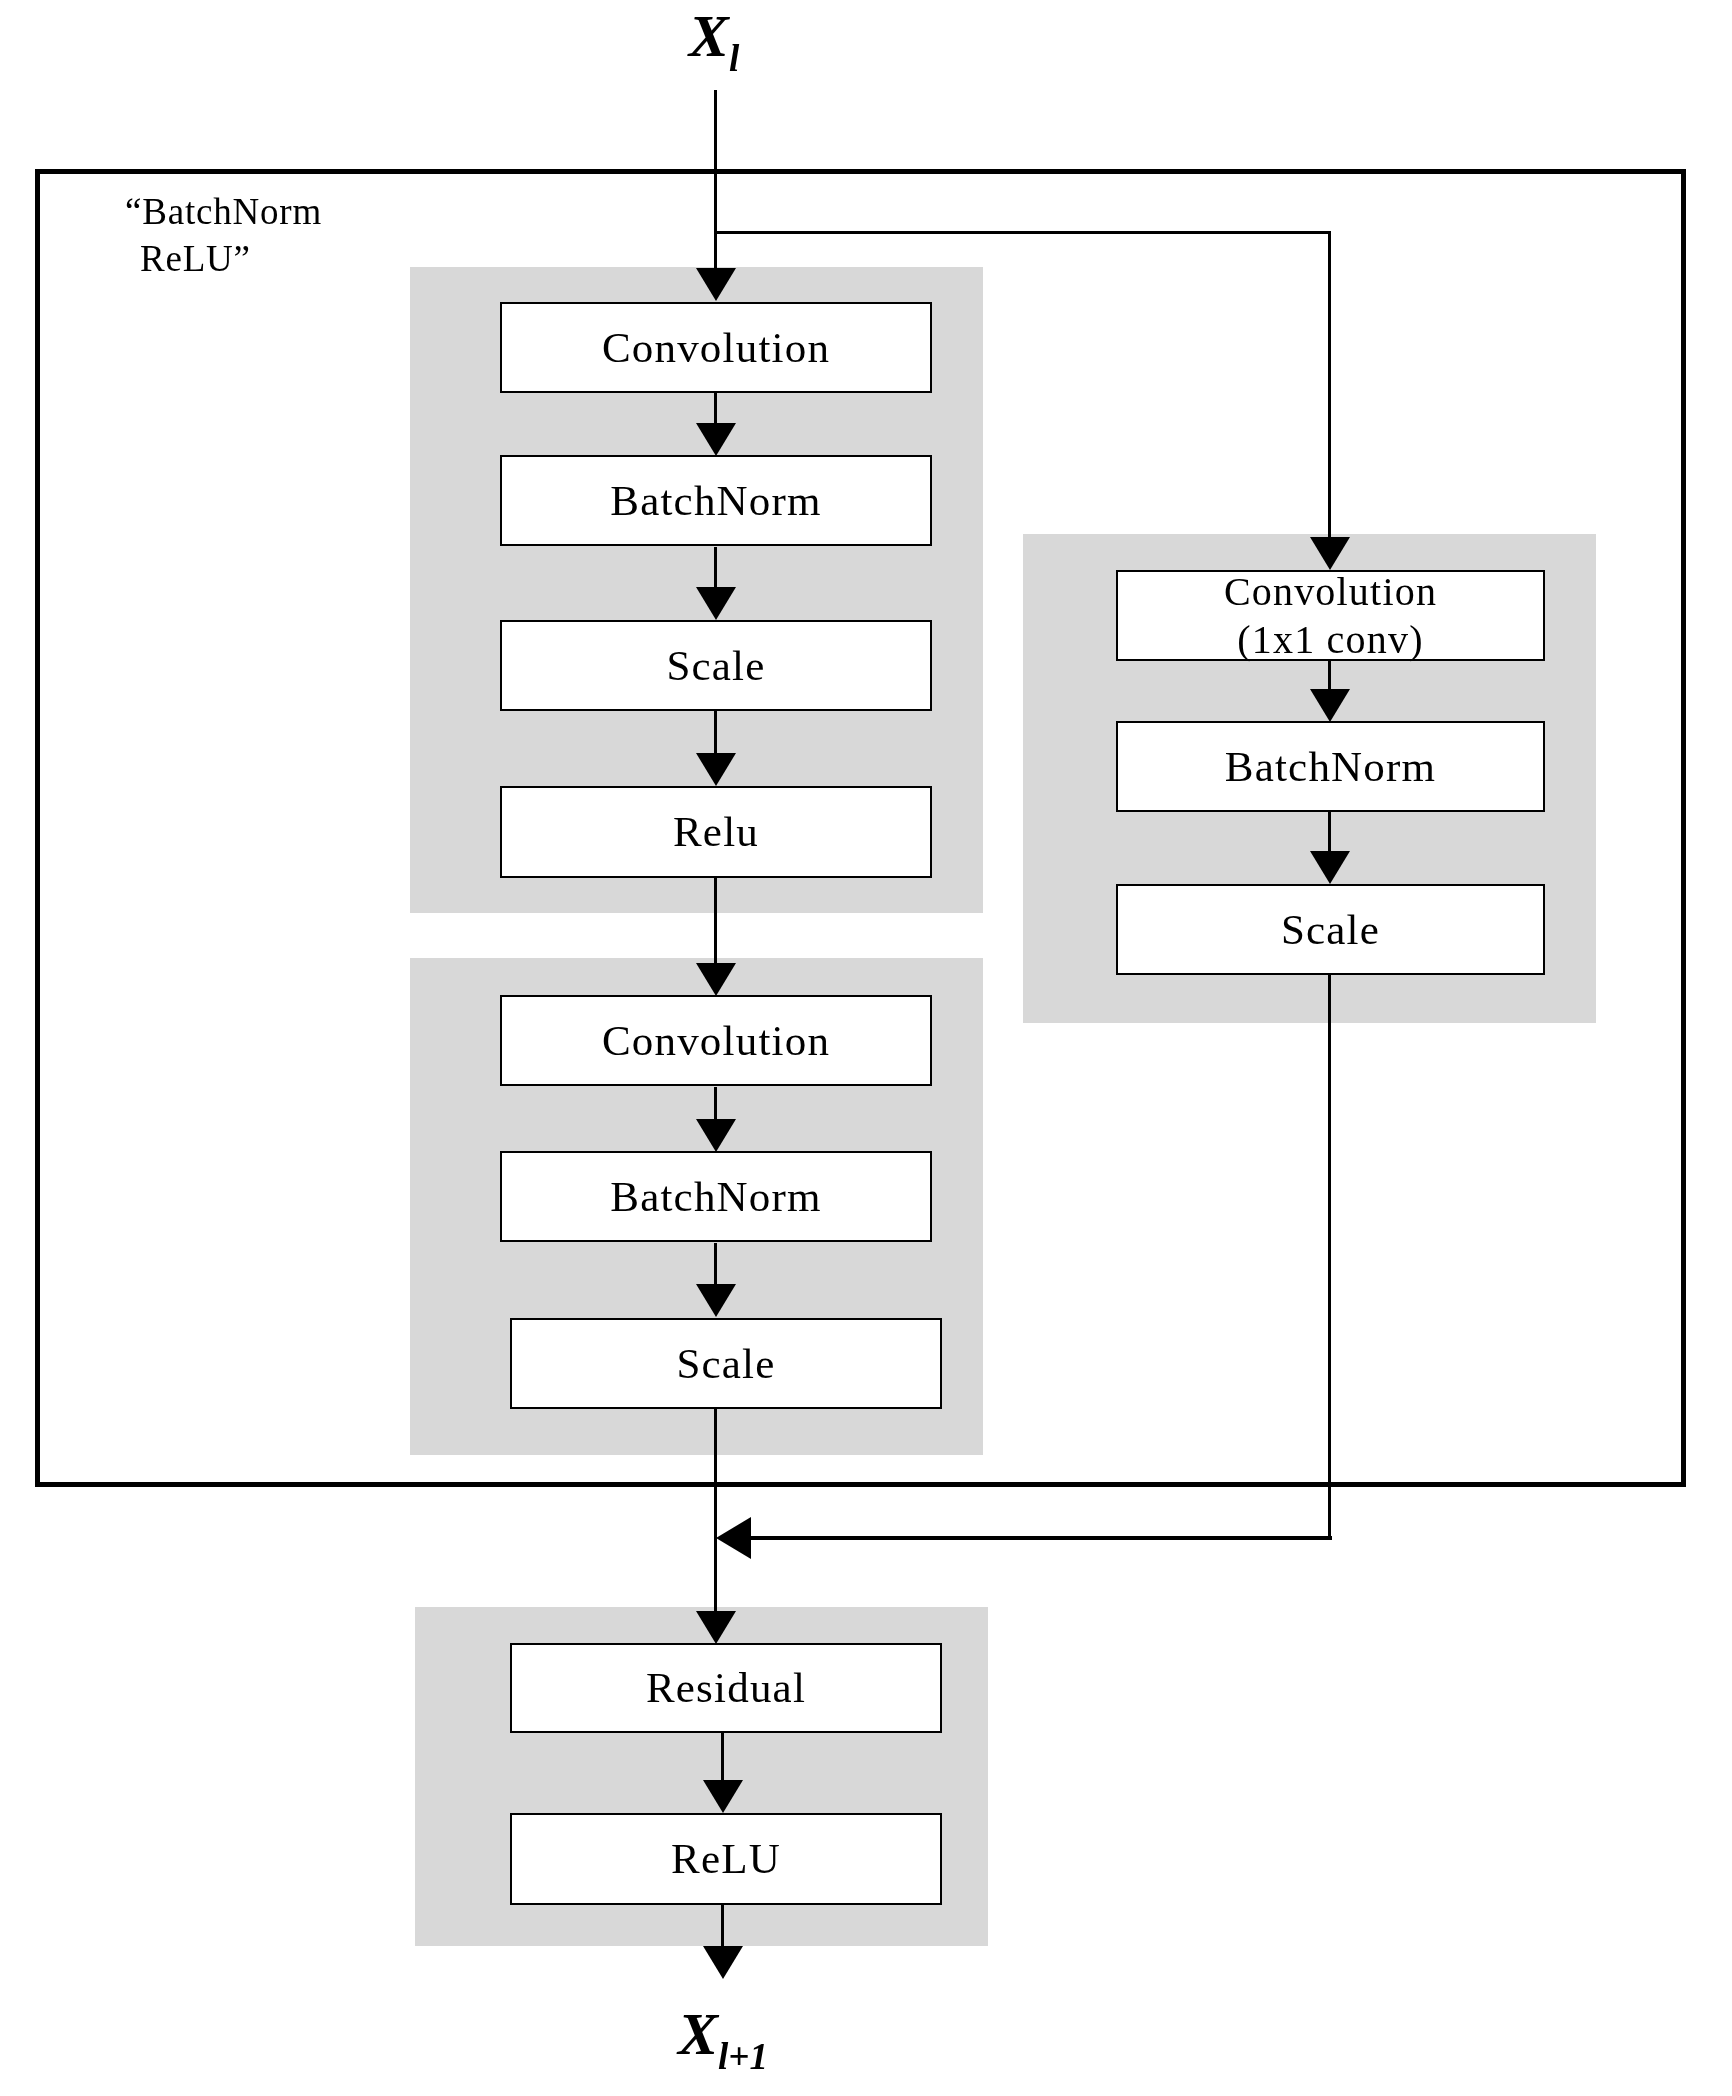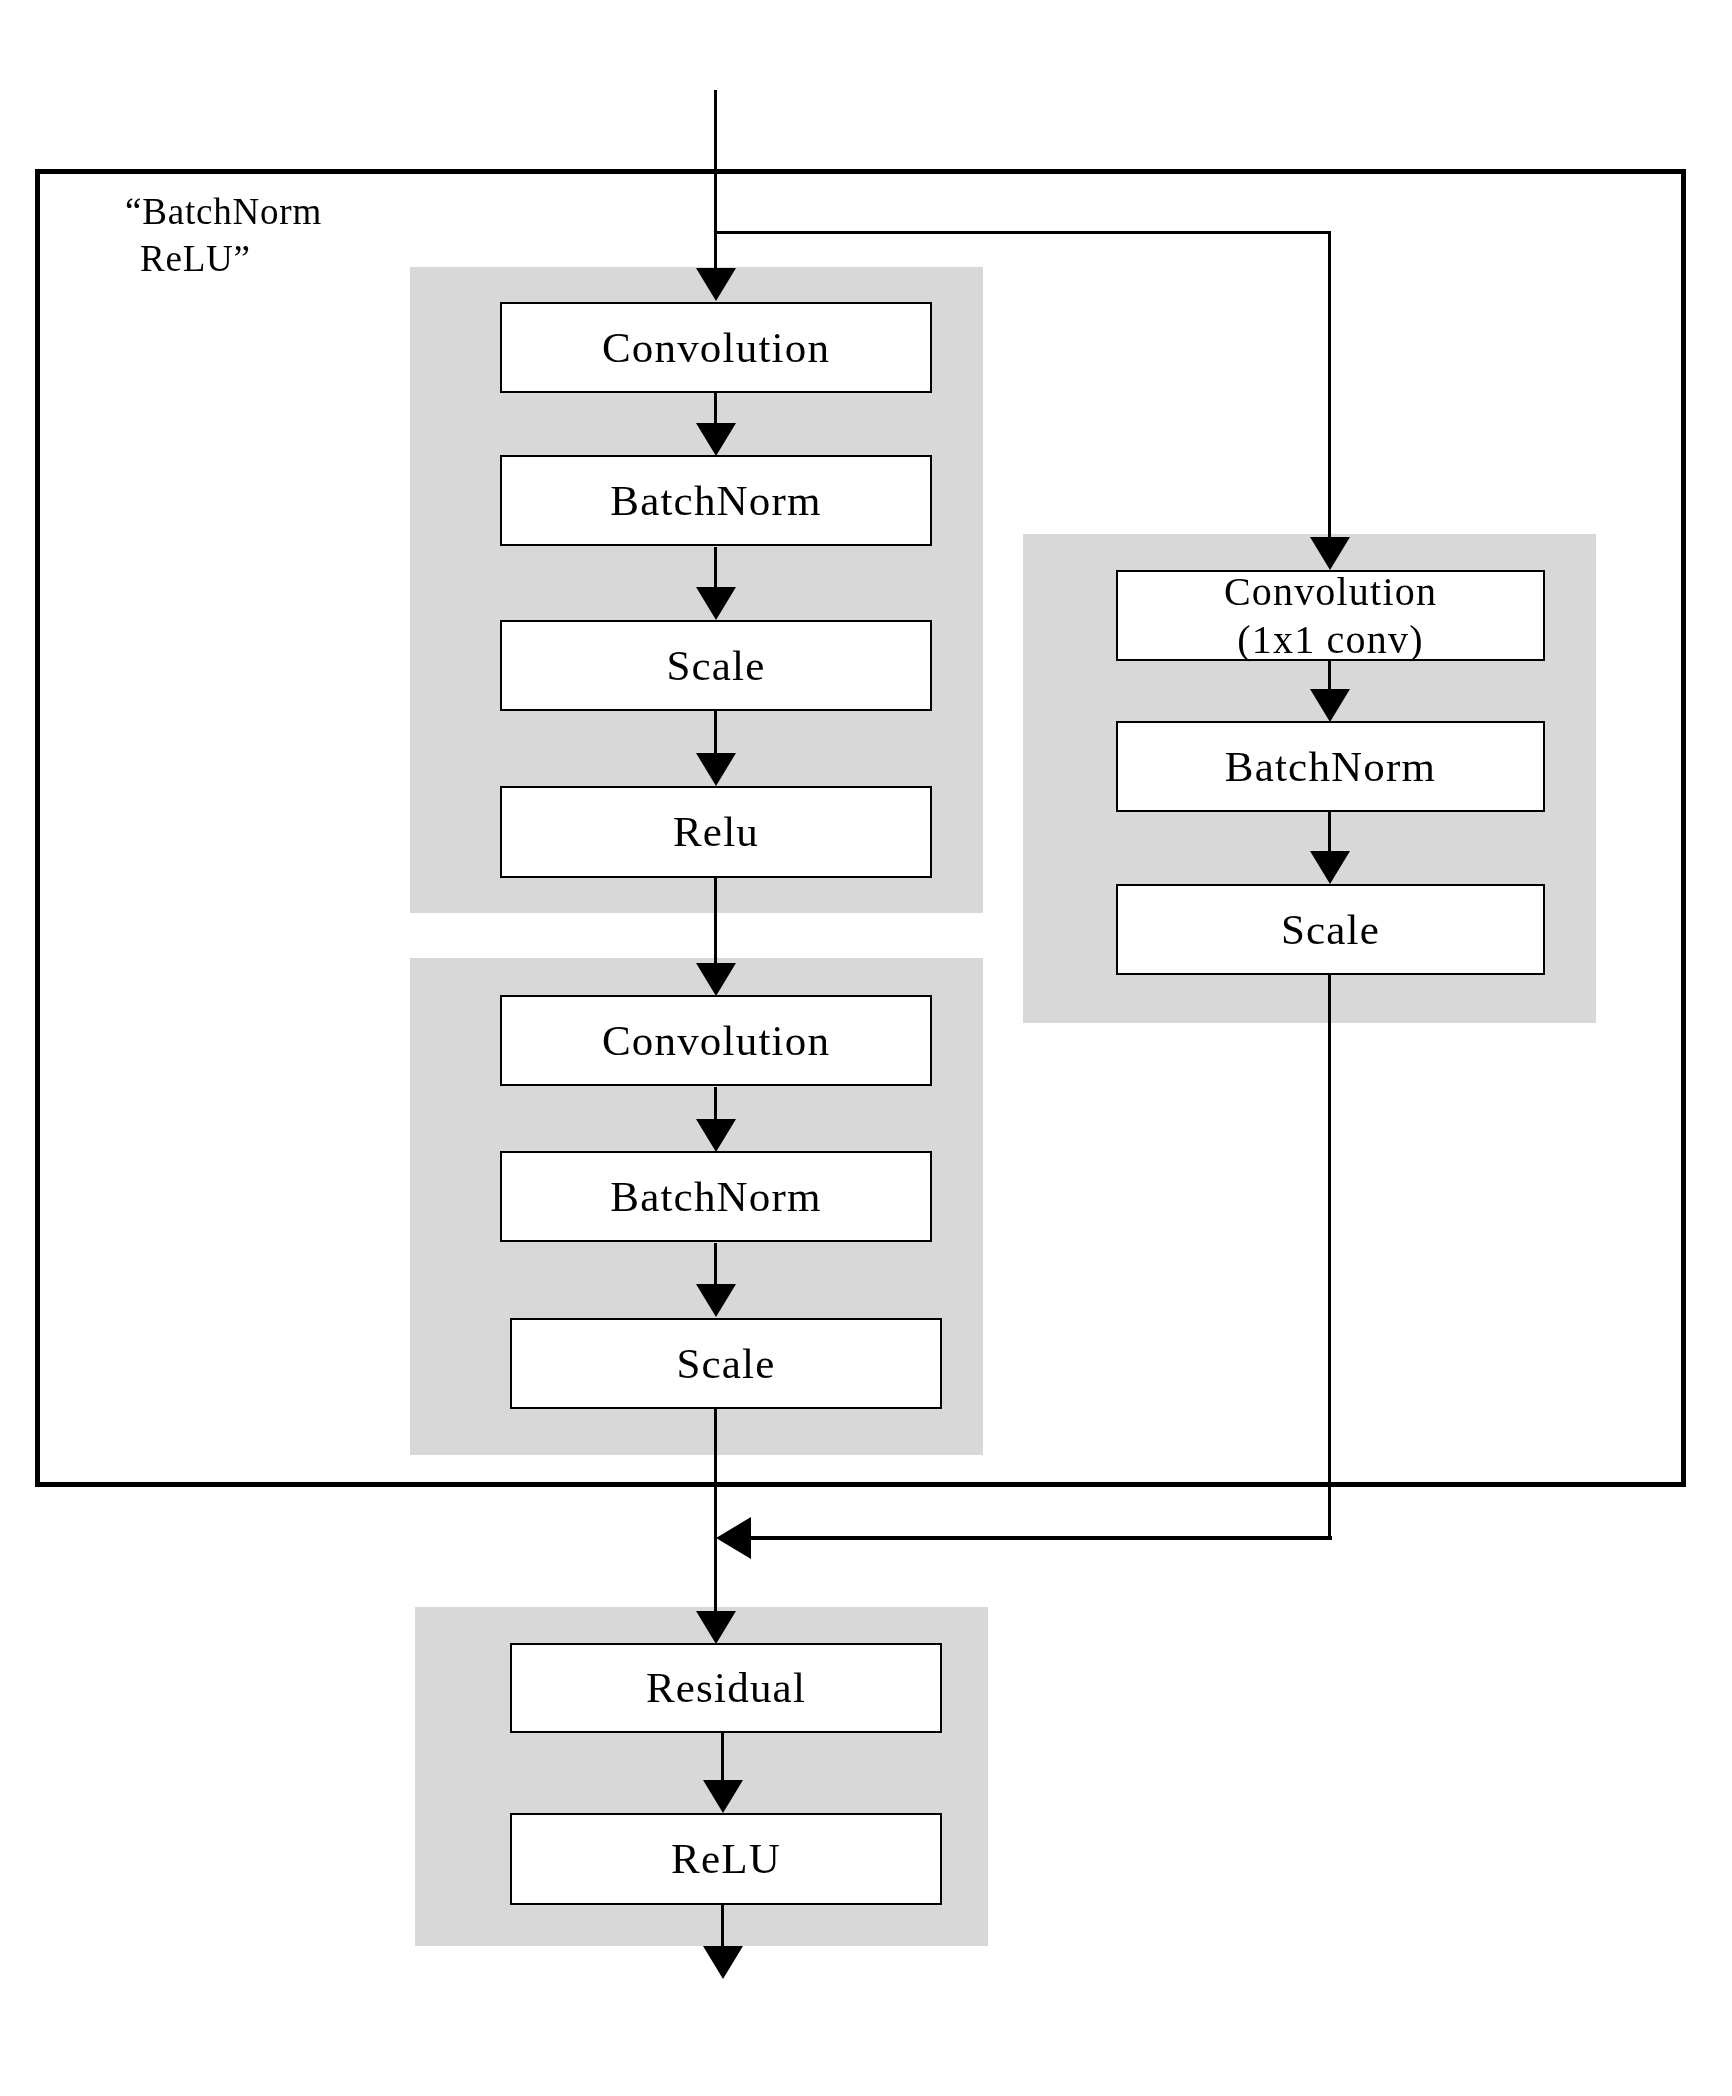--- a/index.html
+++ b/index.html
@@ -82,20 +82,21 @@
     line-height:47px;
     letter-spacing:0.8px;
   }
   .res-label .line2{ padding-left:15px; }
 </style>
 </head>
 <body>
 
 <div class="canvas">
 
+  <div class="xlabel" style="left:606px; top:1.7px; width:216px;"><span>X</span><sub>l</sub></div>
 
   <div class="outer-box"></div>
 
   <div class="res-label">
     <div class="line1">“BatchNorm</div>
     <div class="line2">ReLU”</div>
   </div>
 
   <div class="panel" style="left:410px; top:267px;  width:573px; height:646px;"></div>
   <div class="panel" style="left:410px; top:958px; width:573px; height:497px;"></div>
@@ -175,15 +176,16 @@
     </div>
   <div class="box" style="left:510px; width:432px; top:1813px; height:92px;">
       <span>ReLU</span>
     </div>
 
   <div class="vline" style="left:721px; top:1733px; width:3.3px; height:48px;"></div>
   <div class="arrow-down" style="left:703px; top:1780px;"></div>
   <div class="vline" style="left:721px; top:1905px; width:3.3px; height:42px;"></div>
   <div class="arrow-down" style="left:703px; top:1946px;"></div>
 
+  <div class="xlabel" style="left:590px; top:2000px; width:266px;"><span>X</span><sub>l+1</sub></div>
 
 </div>
 
 
 </body></html>

